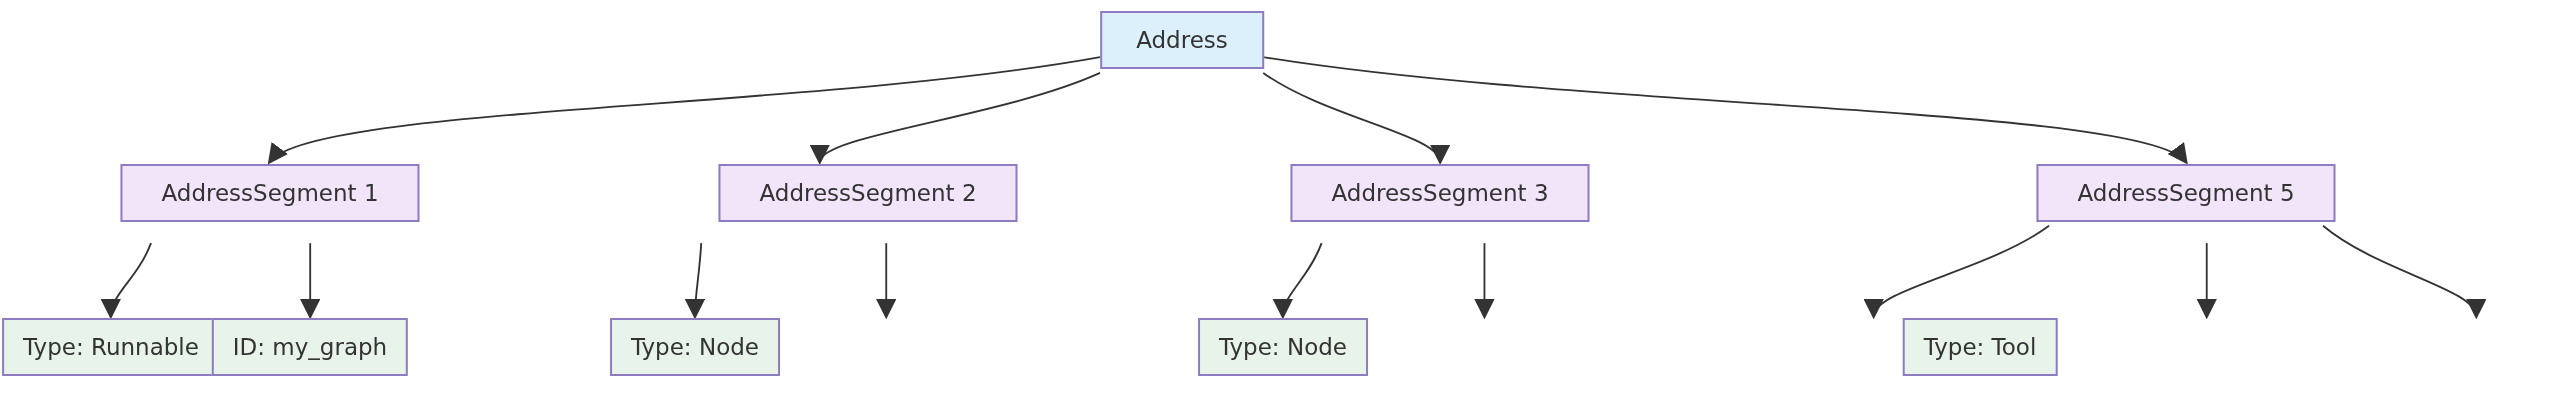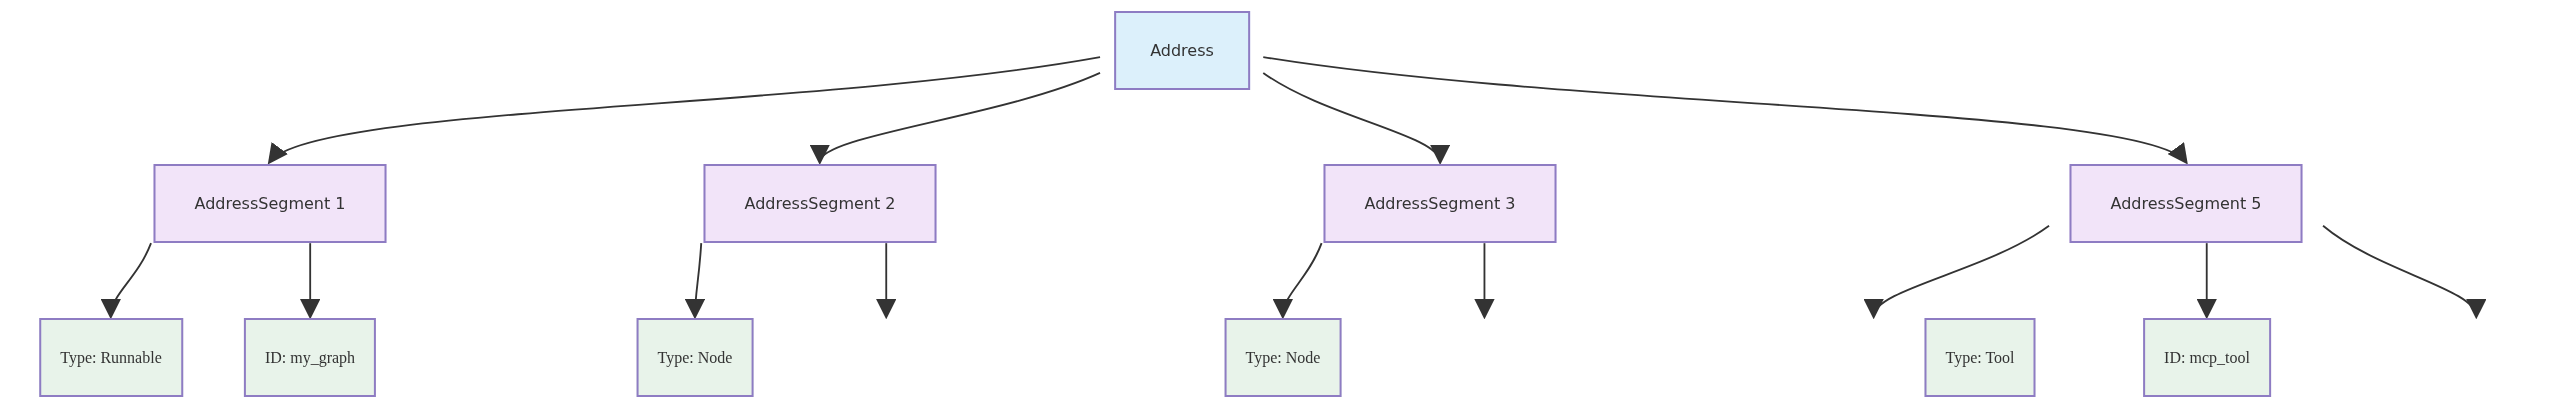--- a/index.html
+++ b/index.html
@@ -13,34 +13,34 @@
   }
   #edges{
     position:absolute;
     left:0;top:0;
     width:2576px;height:411px;
     z-index:0;
   }
   .node{
     position:absolute;
     transform:translateX(-50%);
-    height:79px;
+    height:58px;
     display:flex;
     align-items:center;
     justify-content:center;
     white-space:nowrap;
     box-sizing:border-box;
     border:2.2px solid var(--node-stroke,#8e7cc3);
     color:var(--text-color,#333333);
-    font-size:16px;
+    font-size:23px;
     z-index:1;
   }
   .node.root{background:var(--root-fill,#dcf0fb);padding:0 34px;}
   .node.seg{background:var(--segment-fill,#f2e4f9);padding:0 39px;}
-  .node.leaf{background:var(--leaf-fill,#e8f3ea);padding:0 19px;font-family:Liberation Serif, serif;}
+  .node.leaf{background:var(--leaf-fill,#e8f3ea);padding:0 19px;}
 </style>
 </head>
 <body>
 
 <div class="canvas">
 
   <svg id="edges" aria-hidden="true" viewBox="0 0 3488 556" width="2576" height="411">
     <defs>
       <marker id="arrow" viewBox="0 0 10 10" refX="8.5" refY="5" markerWidth="11" markerHeight="11" orient="auto">
         <path d="M0,0 L10,5 L0,10 z" style="fill:var(--edge-color,#333333)"></path>
@@ -59,25 +59,24 @@
         <path d="M2010,329 C2010,378.5 2010,398 2010,428" fill="none" stroke="#333333" stroke-width="2.5" marker-end="url(#arrow)"></path>
         <path d="M2774.5,305.46000000000004 C2691.375,366.73 2537,391.238 2537,428" fill="none" stroke="#333333" stroke-width="2.5" marker-end="url(#arrow)"></path>
         <path d="M2988,329 C2988,378.5 2988,398 2988,428" fill="none" stroke="#333333" stroke-width="2.5" marker-end="url(#arrow)"></path>
         <path d="M3145.5,305.46000000000004 C3218.125,366.73 3353,391.238 3353,428" fill="none" stroke="#333333" stroke-width="2.5" marker-end="url(#arrow)"></path>
       </g>
   </svg>
 
   <div class="node root" style="left:1182px;top:11px">Address</div>
 
   <div class="node seg" style="left:270px;top:164px">AddressSegment 1</div>
-  <div class="node seg" style="left:820px;top:164px">AddressSegment 2</div>
+  <div class="node seg" style="left:868px;top:164px">AddressSegment 2</div>
   <div class="node seg" style="left:1440px;top:164px">AddressSegment 3</div>
   <div class="node seg" style="left:2186px;top:164px">AddressSegment 5</div>
 
   <div class="node leaf" style="left:111px;top:318px">Type: Runnable</div>
   <div class="node leaf" style="left:310px;top:318px">ID: my_graph</div>
   <div class="node leaf" style="left:695px;top:318px">Type: Node</div>
   <div class="node leaf" style="left:1283px;top:318px">Type: Node</div>
   <div class="node leaf" style="left:1980px;top:318px">Type: Tool</div>
-  <div class="node leaf" style="left:2207px;top:318px">ID: mcp_tool</div>
 
 </div>
 
 
 </body></html>

